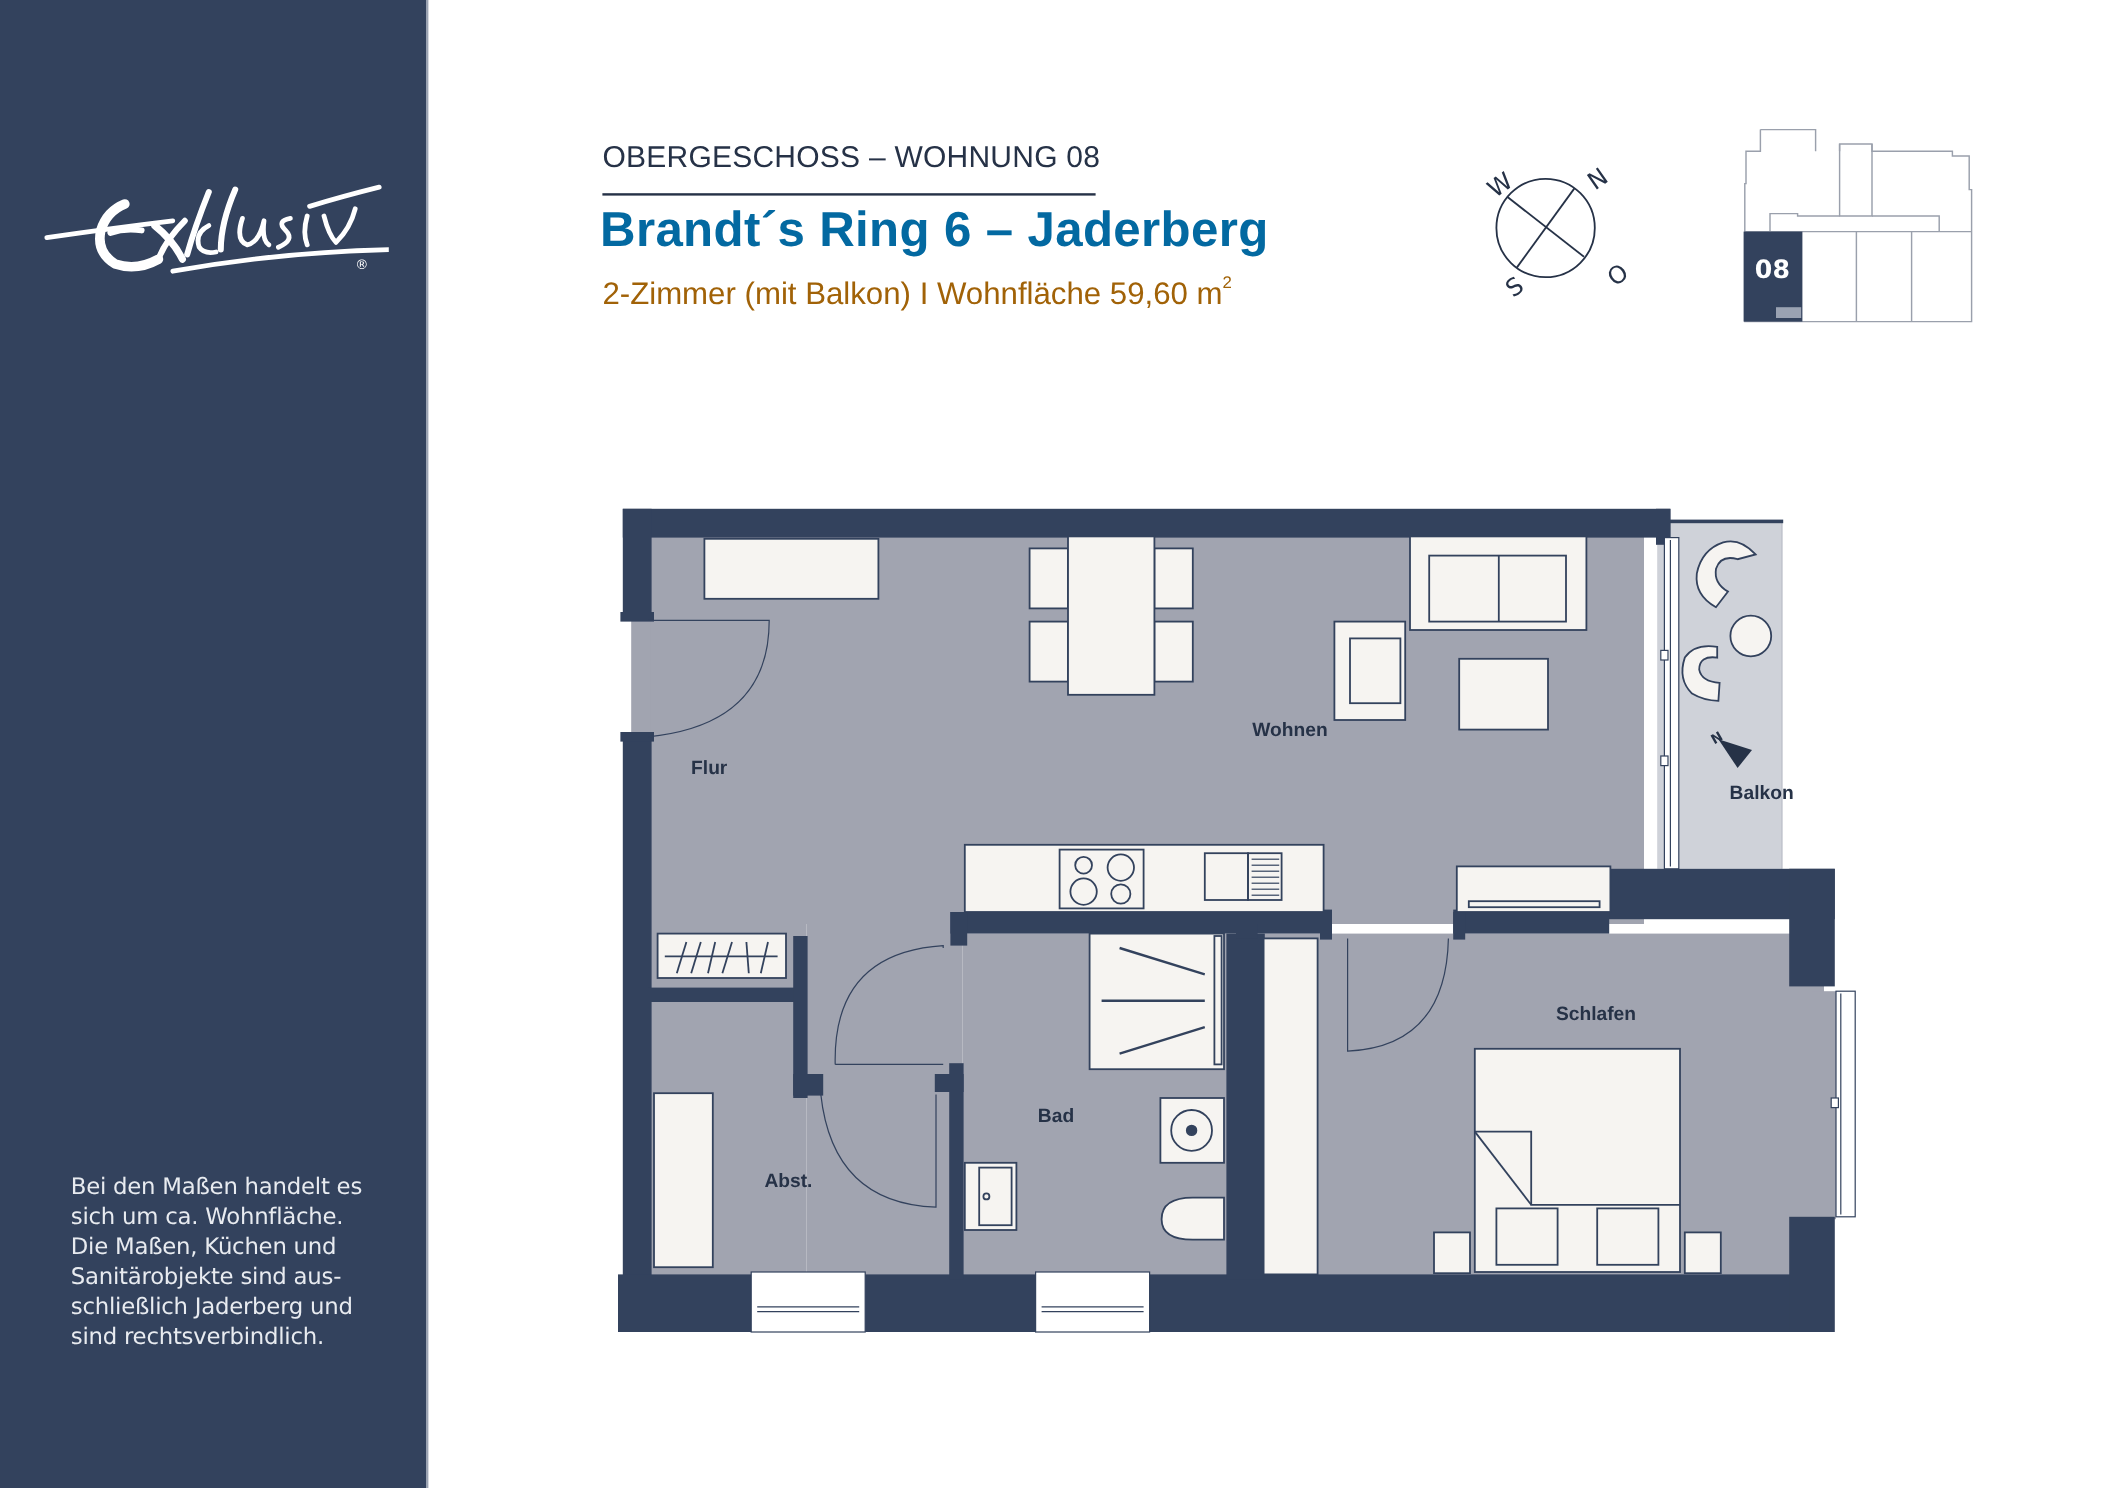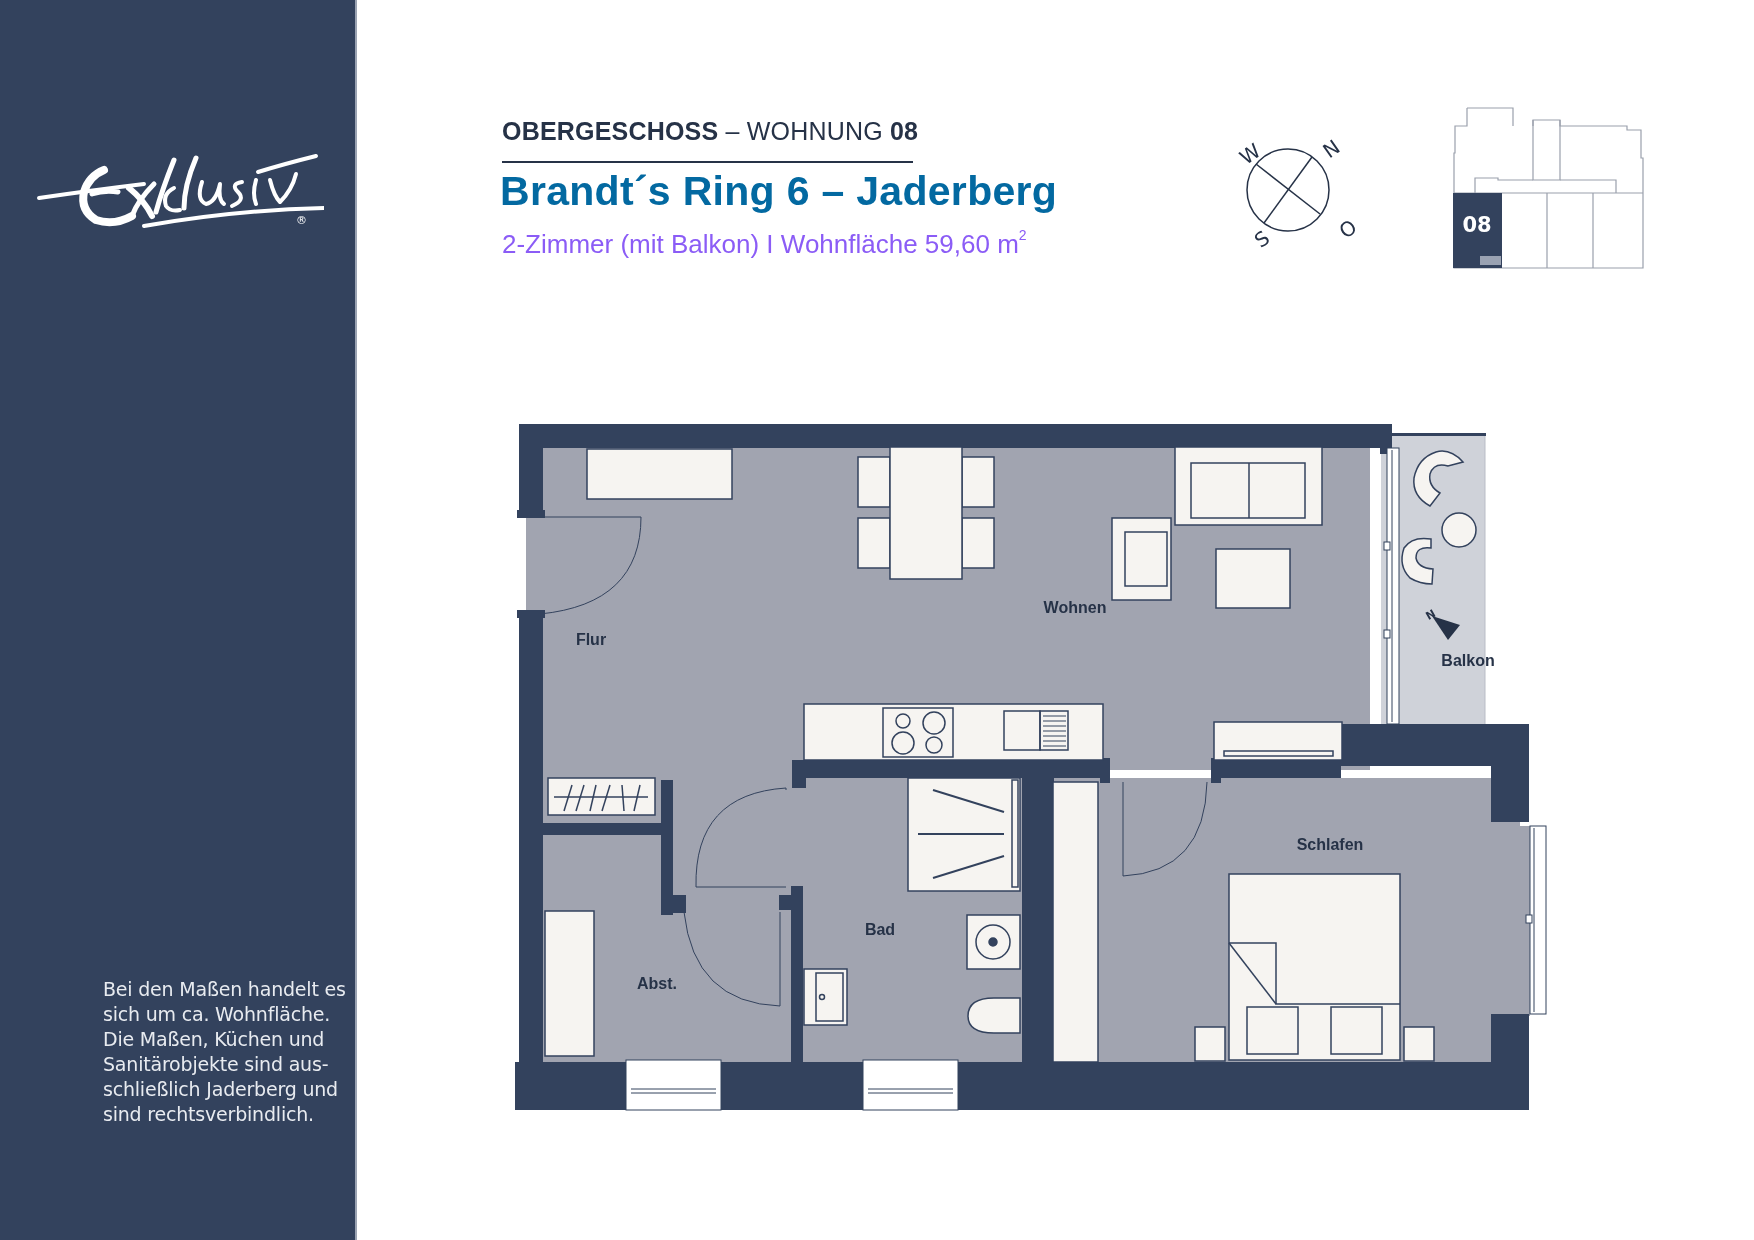--- a/index.html
+++ b/index.html
@@ -4,29 +4,29 @@
 <style>
   html, body { margin:0; padding:0; }
   body { width:1754px; height:1240px; position:relative; background:#ffffff; overflow:hidden;
          font-family:"DejaVu Sans", sans-serif; }
   .sidebar { position:absolute; left:0; top:0; width:355px; height:1240px; background:#33425d; }
   .sidebar-edge { position:absolute; left:355px; top:0; width:2px; height:1240px; background:#9ba3b2; }
   .logo { position:absolute; left:34px; top:150px; width:290px; height:90px; }
   .logo-reg { position:absolute; left:296px; top:214px; color:#fff; font-size:11px; font-family:"DejaVu Sans", sans-serif; }
   .disclaimer { position:absolute; left:59px; top:977px; width:290px; color:#e8ebf0; font-size:19px;
                 line-height:25px; font-family:"DejaVu Sans", sans-serif; letter-spacing:-0.2px; }
-  .disclaimer span { display:block; white-space:nowrap;margin-left:44px; }
+  .disclaimer span { display:block; white-space:nowrap; }
 
   .hdr-line1 { position:absolute; left:502px; top:117px; color:#263247; font-size:25px; font-family:"Liberation Sans", sans-serif; letter-spacing:0.2px; }
-  .hdr-line1 b { font-weight:700; }
+  .hdr-line1 b { font-weight:400; }
   .hdr-line1 .thin { font-weight:400; }
   .hdr-rule { position:absolute; left:502px; top:161px; width:411px; height:2px; background:#263247; }
   .hdr-title { position:absolute; left:500px; top:168px; color:#0369a1; font-size:41px; font-weight:700;
                font-family:"Liberation Sans", sans-serif; letter-spacing:0.3px; }
-  .hdr-sub { position:absolute; left:502px; top:229px; color:#8b5cf6; font-size:26px; font-family:"Liberation Sans", sans-serif; }
+  .hdr-sub { position:absolute; left:502px; top:229px; color:#a16207; font-size:26px; font-family:"Liberation Sans", sans-serif; }
   .hdr-sub sup { font-size:14px; vertical-align:top; position:relative; top:-2px; }
 
   svg.plan { position:absolute; left:0; top:0; }
   .room-label { font-family:"Liberation Sans", sans-serif; font-size:16px; font-weight:700; fill:#263247; }
   .compass-letter { font-family:"DejaVu Sans", sans-serif; font-size:20px; fill:#263247; }
   .keyplan-num { font-family:"DejaVu Sans", sans-serif; font-size:21px; font-weight:700; fill:#ffffff; }
 </style>
 </head>
 <body>
 

